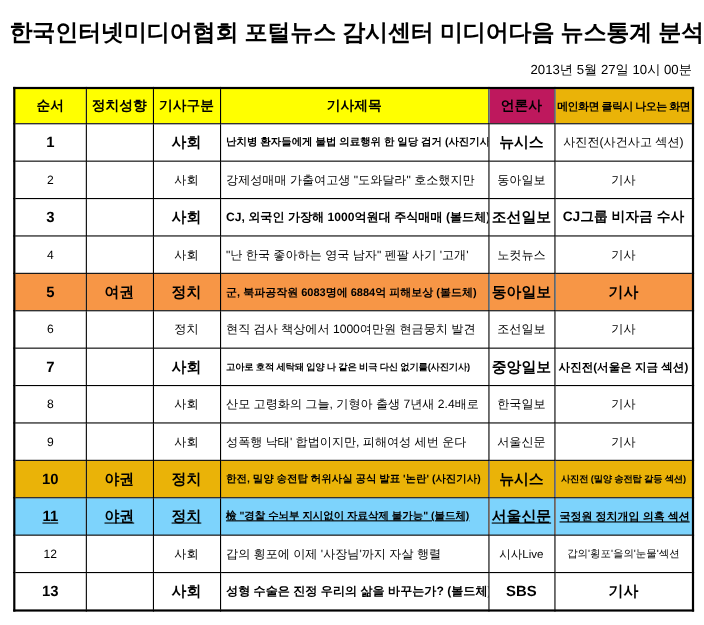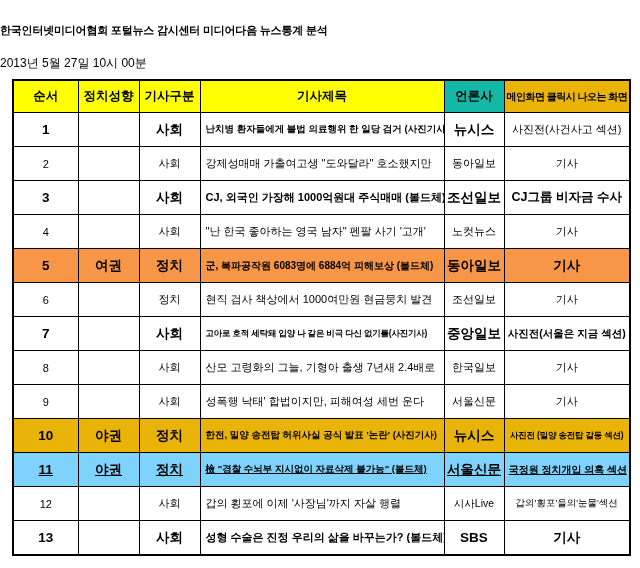--- a/index.html
+++ b/index.html
@@ -6,31 +6,31 @@
   .page{
     position:relative;
     width:640px;height:568px;
     background:#ffffff;
     font-family:"Liberation Sans","DejaVu Sans",sans-serif;
     color:#000000;
     overflow:hidden;
   }
   .doc-title{
     padding-top:20px;
-    text-align:left;
-    font-size:11px;
+    text-align:right;
+    font-size:21px;
     font-weight:bold;
     line-height:20px;
     letter-spacing:-0.2px;
   }
   .doc-date{
     margin-top:16px;
     margin-bottom:9px;
     padding-right:11px;
-    text-align:left;
+    text-align:right;
     font-size:12px;
     line-height:14px;
   }
   table.news-table{
     margin-left:12px;
     border-collapse:collapse;
     table-layout:fixed;
     width:617px;
     border:2px solid #000;
   }
@@ -75,21 +75,21 @@
       <col class="w-title">
         <col class="w-press">
         <col class="w-screen">
     </colgroup>
     <thead>
       <tr>
           <th style="background-color: rgb(255, 255, 0);">순서</th>
           <th style="background-color: rgb(255, 255, 0);">정치성향</th>
           <th style="background-color: rgb(255, 255, 0); margin-left: 16px;">기사구분</th>
           <th style="background-color: rgb(255, 255, 0);">기사제목</th>
-          <th style="background-color: #14b8a6;">언론사</th>
+          <th style="background-color: #be185d;">언론사</th>
           <th class="th-screen" style="background-color: #eab308;">메인화면 클릭시 나오는 화면</th>
         </tr>
     </thead>
     <tbody>
         <tr>
           <td class="fz-xl em">1</td>
           <td class="fz-xl em"></td>
           <td class="fz-xl em">사회</td>
           <td class="title-cell fz-xs em">난치병 환자들에게 불법 의료행위 한 일당 검거 (사진기사)</td>
           <td class="fz-xl em">뉴시스</td>

